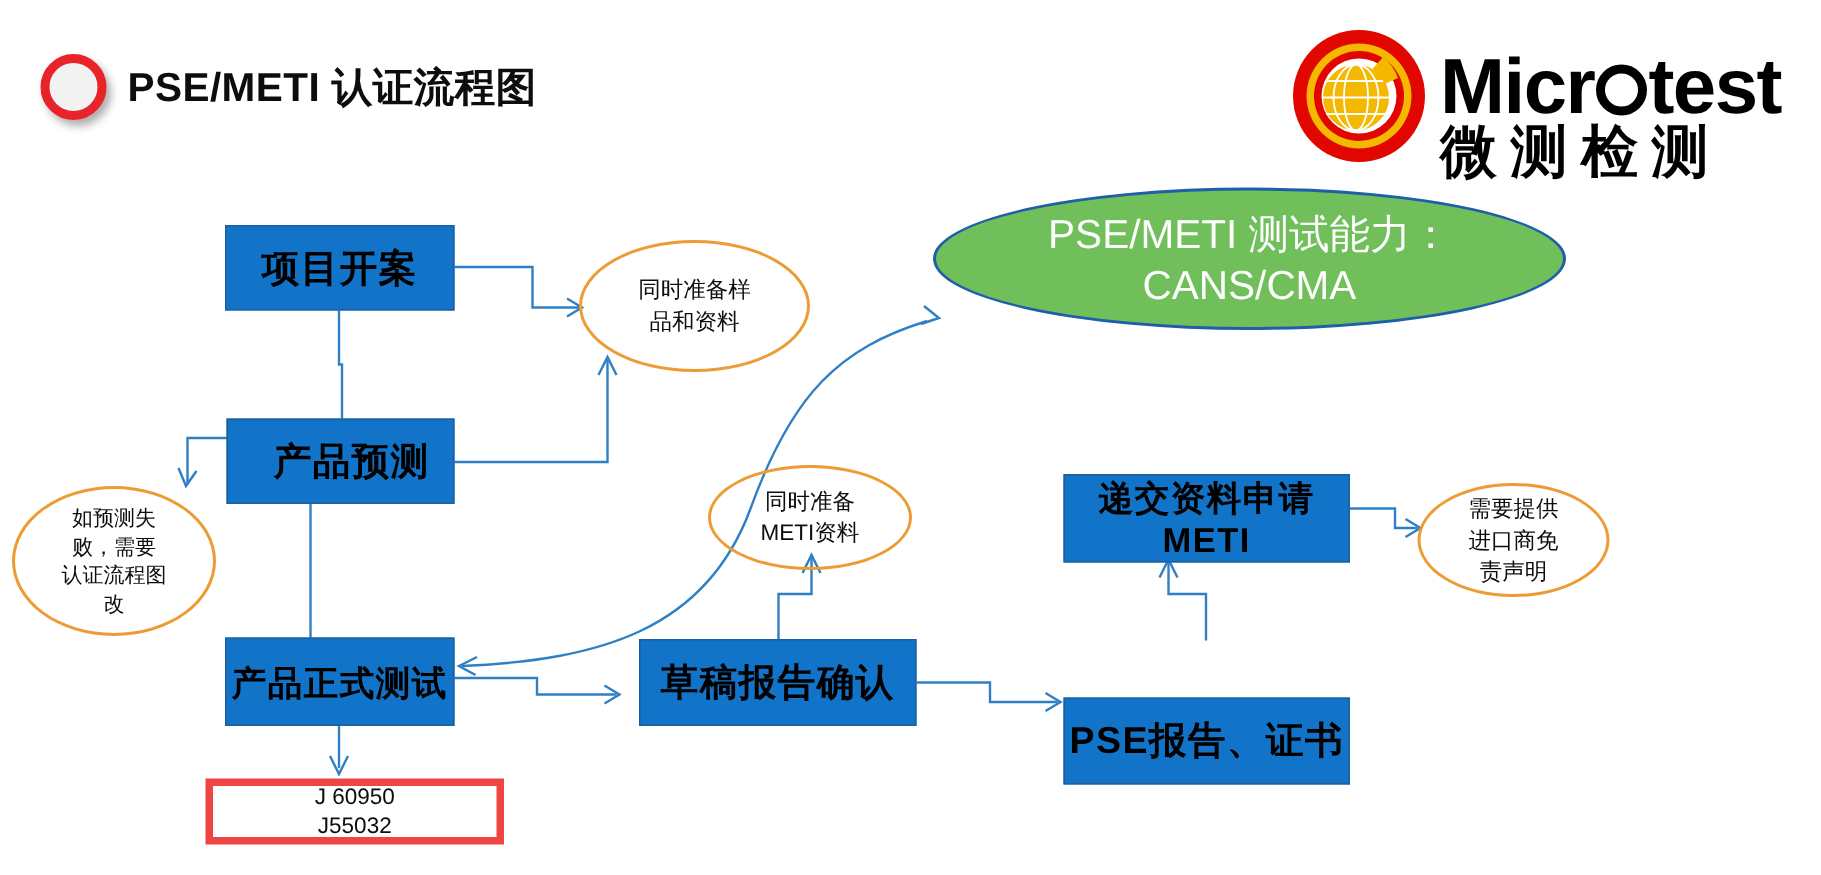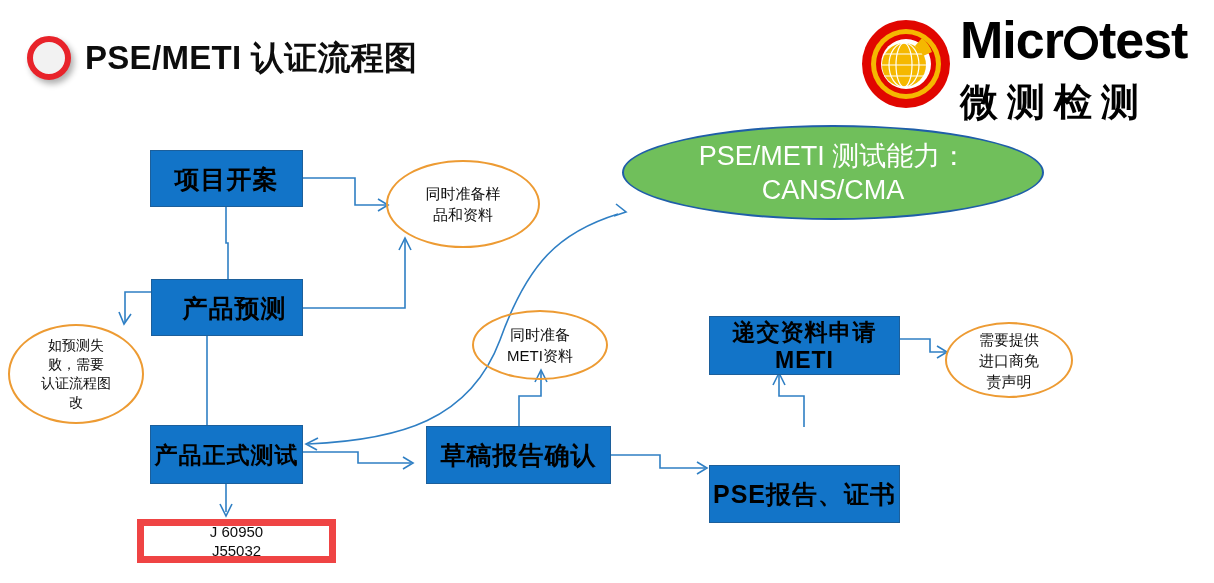--- a/index.html
+++ b/index.html
@@ -6,26 +6,26 @@
   body{width:1214px;height:583px;position:relative;overflow:hidden;
        font-family:"Liberation Sans","DejaVu Sans",sans-serif;}
 
   #stage{position:absolute;left:0;top:0;width:1214px;height:583px;}
 
   
   #header-title-ring{position:absolute;left:27px;top:36px;width:44px;height:44px;
      border-radius:50%;border:6px solid #e8232a;background:#f2f2f2;
      box-shadow:3px 4px 6px rgba(0,0,0,.32);box-sizing:border-box;}
   #page-title{position:absolute;left:85px;top:36px;height:44px;line-height:44px;
-     font-size:33px;font-weight:bold;color:#0d0d0d;white-space:nowrap;letter-spacing:.3px;}
+     font-size:27px;font-weight:bold;color:#0d0d0d;white-space:nowrap;letter-spacing:.3px;}
 
   
   #logo{position:absolute;left:860px;top:8px;width:340px;height:108px;}
   #logo-mark{position:absolute;left:0px;top:10px;width:92px;height:92px;}
-  #logo-wordmark{position:absolute;left:100px;top:6px;width:240px;height:52px;
+  #logo-wordmark{position:absolute;left:100px;top:24px;width:240px;height:52px;
      font-size:52px;line-height:52px;font-weight:bold;color:#000;letter-spacing:-1px;white-space:nowrap;}
   #logo-word-o{display:inline-block;width:34px;height:34px;border:6px solid #000;
      border-radius:50%;box-sizing:border-box;vertical-align:-2px;margin:0 1px;}
   #logo-sub{position:absolute;left:100px;top:72px;width:250px;font-size:38px;line-height:44px;
      font-weight:bold;color:#000;letter-spacing:9px;white-space:nowrap;}
 
   
   .proc{position:absolute;background:#1274c8;border:1px solid #1c5f9b;box-sizing:border-box;
      color:#000000;display:flex;align-items:center;justify-content:center;text-align:center;
      font-size:25px;line-height:30px;font-weight:600;letter-spacing:1px;}
@@ -34,21 +34,21 @@
   .ellipse{position:absolute;border:2px solid #ed9b33;border-radius:50%;background:transparent;
      display:flex;align-items:center;justify-content:center;text-align:center;
      color:#0d0d0d;font-size:15px;line-height:21px;box-sizing:border-box;}
 
   #green-ellipse{position:absolute;left:622px;top:125px;width:422px;height:95px;
      border-radius:50%;background:#70bf5b;border:2px solid #1f5ea8;box-sizing:border-box;
      display:flex;align-items:center;justify-content:center;text-align:center;
      color:#ffffff;font-size:27px;line-height:34px;}
 
   #std-box{position:absolute;left:137px;top:519px;width:199px;height:44px;
-     border:7px solid #ef4444;background:#ffffff;box-sizing:border-box;
+     border:5px solid #ef4444;background:#ffffff;box-sizing:border-box;
      display:flex;flex-direction:column;align-items:center;justify-content:center;
      color:#0d0d0d;font-size:15px;line-height:19px;}
 
   svg#wires{position:absolute;left:0;top:0;width:1214px;height:583px;pointer-events:none;}
   .wire{stroke:#2f7fc4;stroke-width:1.6;fill:none;}
   .wirehead{fill:none;stroke:#2f7fc4;stroke-width:1.6;}
 </style>
 </head>
 <body>
 

